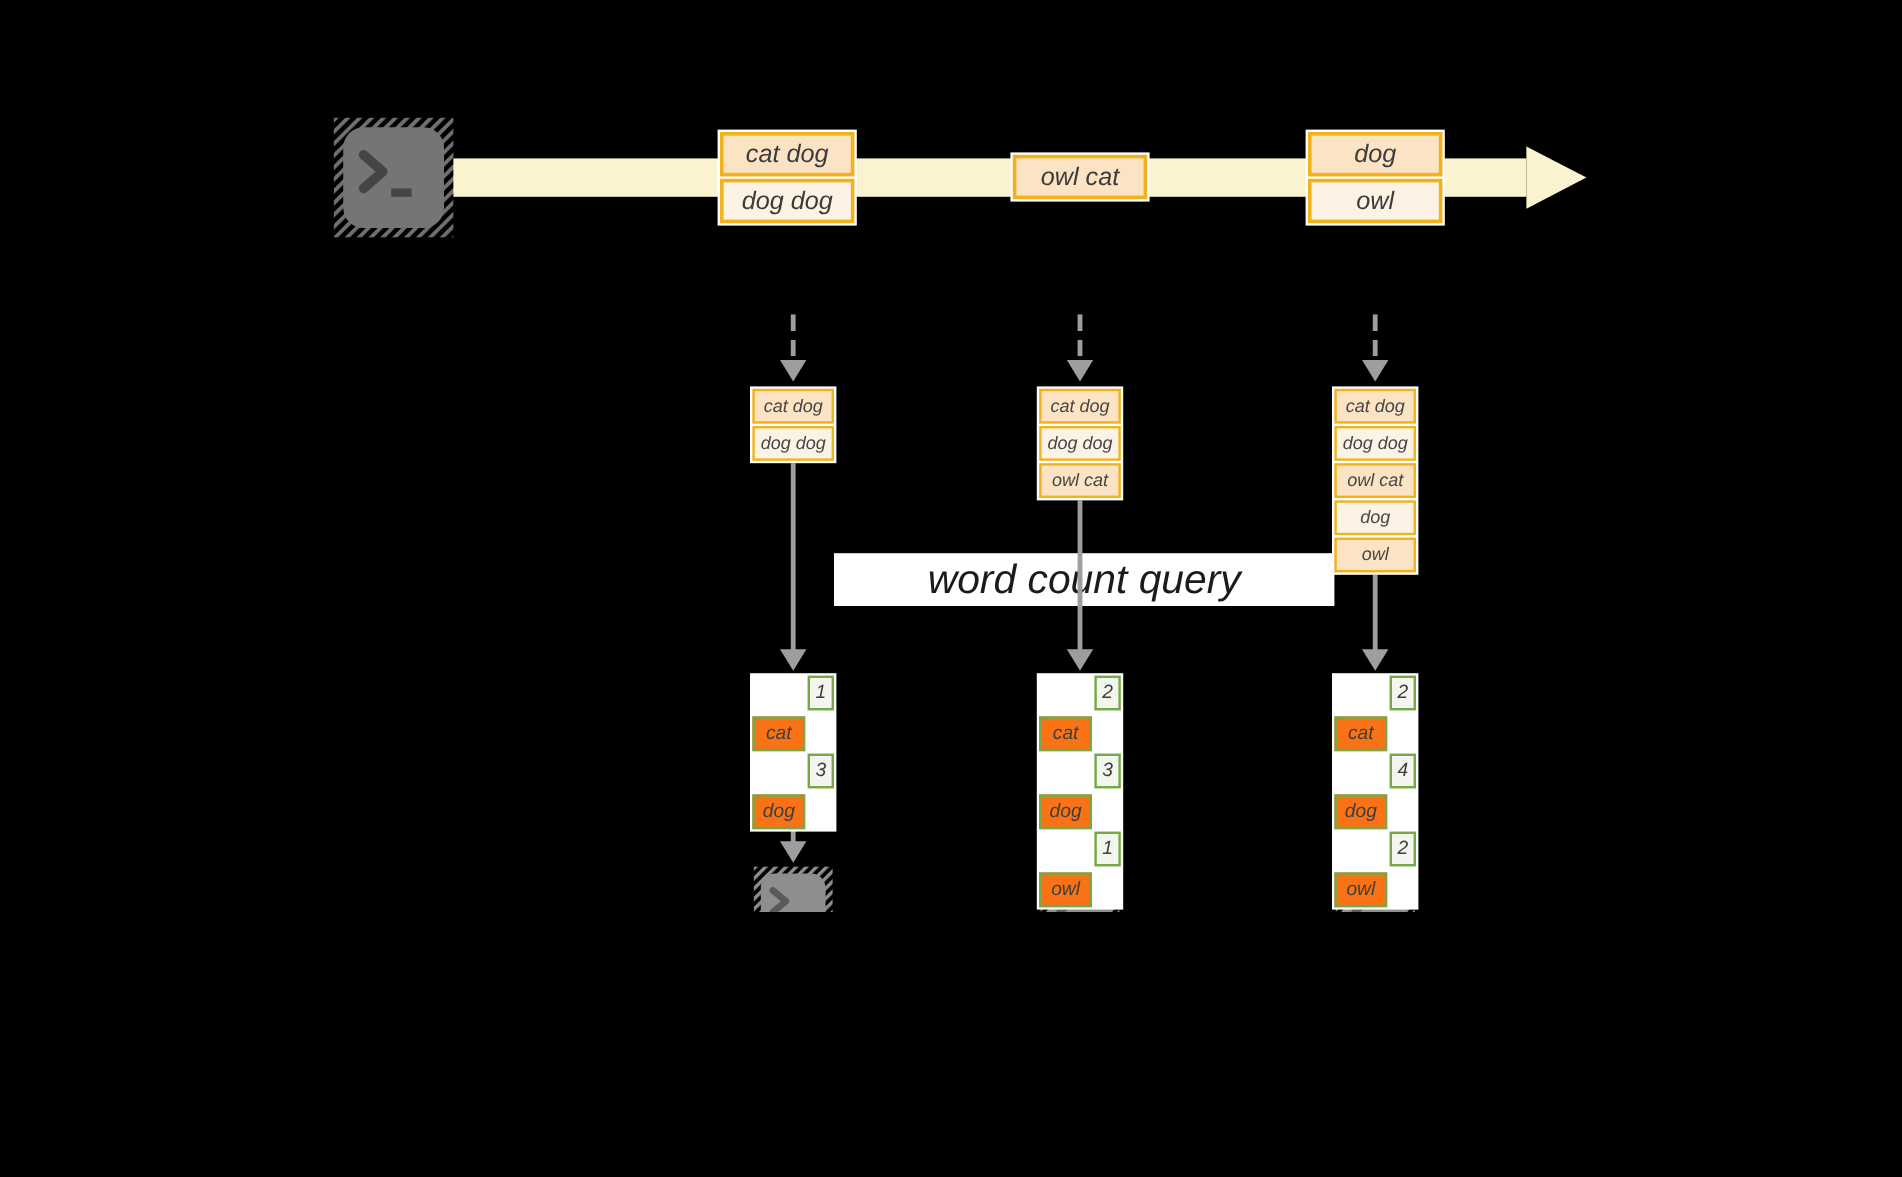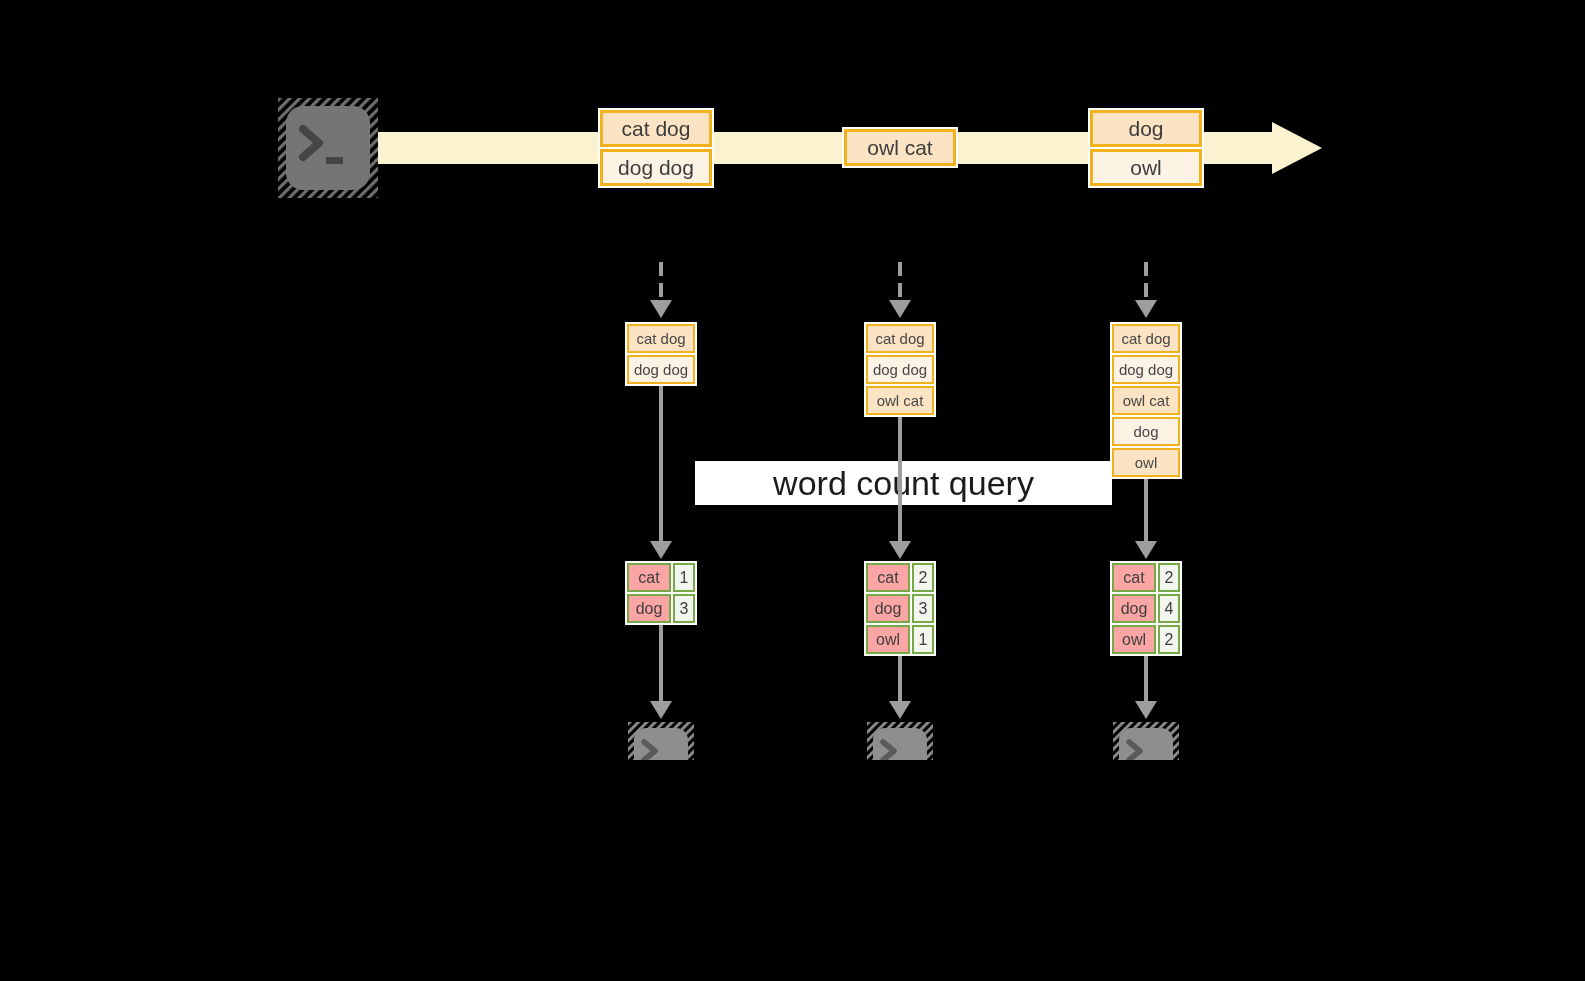--- a/index.html
+++ b/index.html
@@ -1,17 +1,17 @@
 <!DOCTYPE html>
 <html><head>
 <meta charset="utf-8">
 <style>
   html,body{margin:0;padding:0;background:#000;}
   .canvas{position:relative;width:1585px;height:760px;background:#000;overflow:hidden;
-          font-family:"Liberation Sans",sans-serif;}
+          font-family:"Liberation Sans",sans-serif;font-style:italic;}
   .abs{position:absolute;}
 
   
   .band{background:#fbf2d0;z-index:1;}
   .band-head{width:0;height:0;border-top:26px solid transparent;border-bottom:26px solid transparent;
              border-left:50px solid #fbf2d0;z-index:1;}
 
   
   .ebox{display:flex;flex-direction:column;gap:2px;background:#fff;padding:2px;width:116px;
         box-sizing:border-box;z-index:3;}
@@ -27,21 +27,21 @@
          justify-content:center;font-size:15px;color:#474747;}
   .scell:nth-child(odd){background:#fbe3c3;}
   .scell:nth-child(even){background:#fdf3e4;}
 
   
   .gtable{display:flex;flex-direction:column;gap:2px;background:#fff;padding:2px;width:72px;
           box-sizing:border-box;z-index:7;}
   .grow{display:flex;gap:2px;}
   .gcell{height:29px;box-sizing:border-box;border:2px solid #76a845;display:flex;align-items:center;
          justify-content:center;font-size:16px;color:#3e3e3e;}
-  .gword{width:44px;background:#fca5a5;}
+  .gword{width:44px;background:#f97316;margin-top:34px;}
   .gnum{width:22px;background:#f3f6ee;}
 
   
   .vline{width:4px;background:#9e9e9e;z-index:6;}
   .dline{width:4px;background:repeating-linear-gradient(to bottom,#9e9e9e 0 14px,transparent 14px 21px);z-index:6;}
   .ahead{width:0;height:0;border-left:11px solid transparent;border-right:11px solid transparent;
          border-top:18px solid #9e9e9e;z-index:6;}
 
   
   .qlabel{background:#ffffff;display:flex;align-items:center;justify-content:center;

